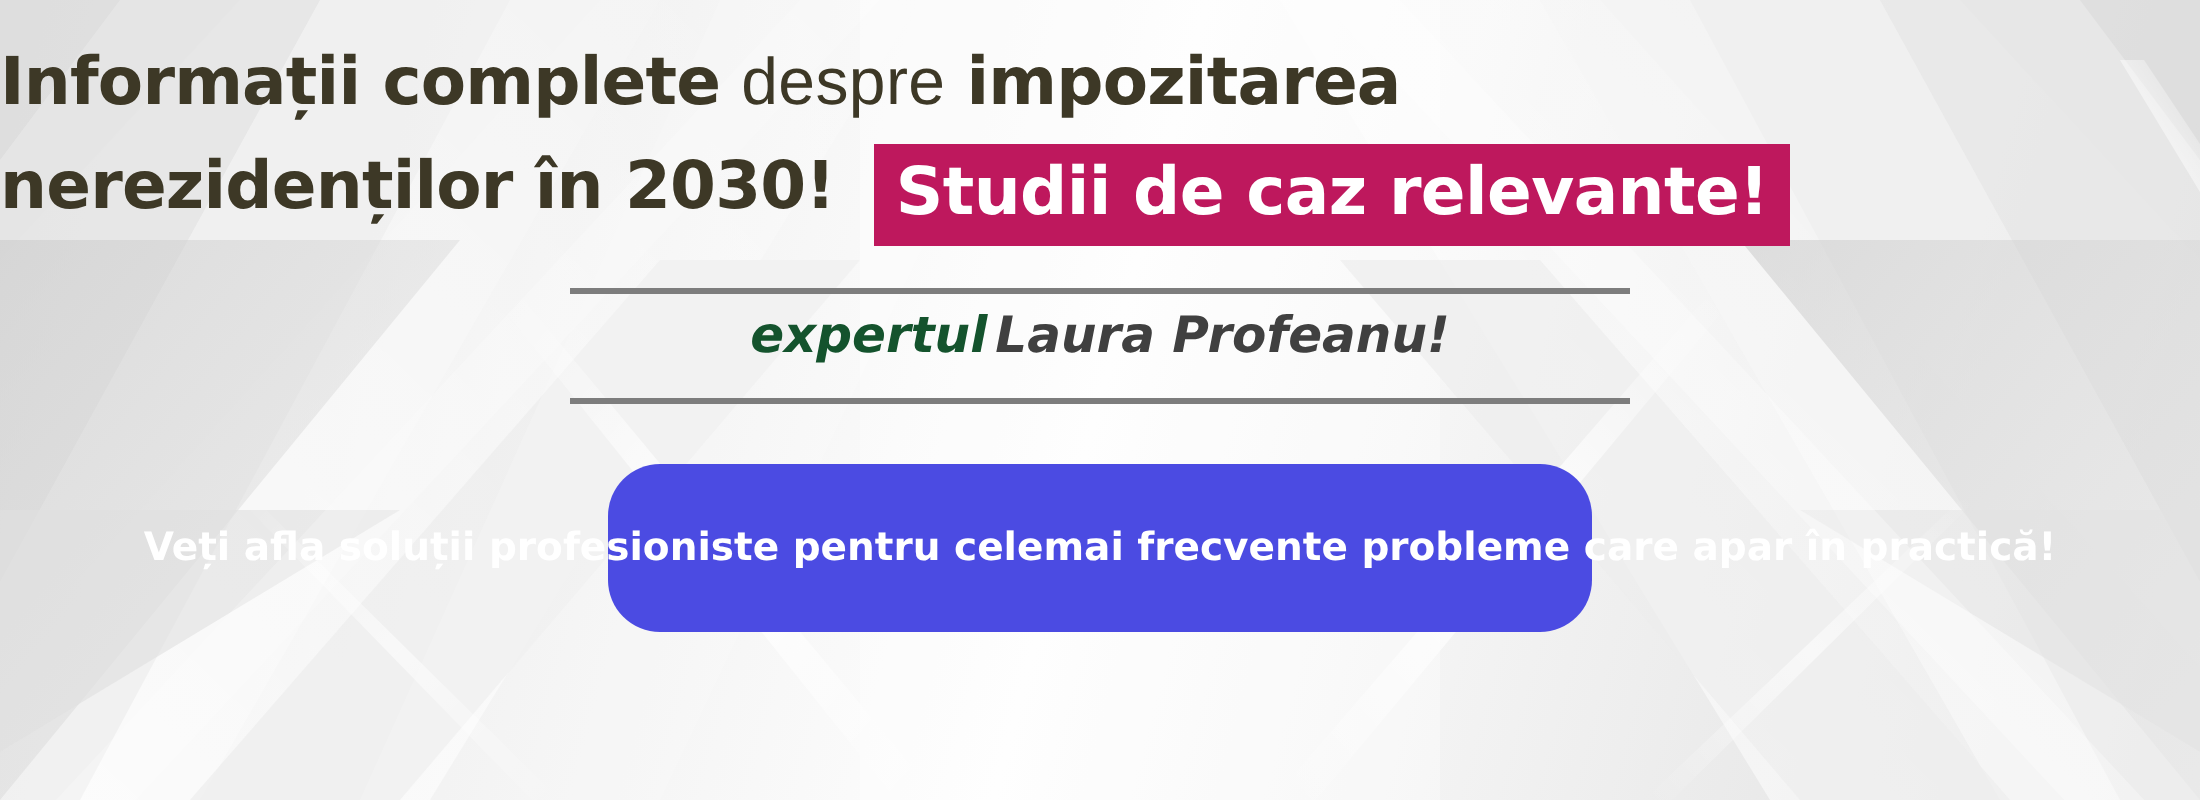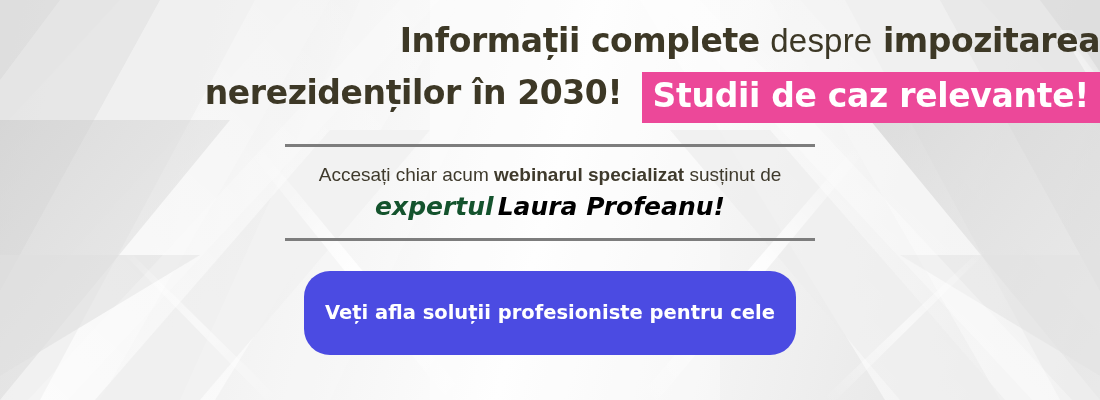--- a/index.html
+++ b/index.html
@@ -41,21 +41,21 @@
   .content {
     position: absolute;
     inset: 0;
     display: flex;
     flex-direction: column;
     align-items: center;
   }
 
   .headline {
     width: 100%;
-    text-align: right;
+    text-align: left;
     color: #3d3826;
     margin-top: 22px;
     line-height: 1.18;
   }
   .hl-line {
     display: block;
     white-space: nowrap;
   }
   .hl-line.l1 { font-size: 33px; }
   .hl-line.l2 { font-size: 33px; margin-top: 8px; }
@@ -65,21 +65,21 @@
     font-family: "DejaVu Sans", sans-serif;
     letter-spacing: -0.4px;
   }
   .hl-regular {
     font-weight: normal;
     font-family: "Liberation Sans", sans-serif;
     letter-spacing: 0.2px;
   }
   .hl-highlight {
     display: inline-block;
-    background: #ec4899;
+    background: #be185d;
     color: #ffffff;
     font-weight: bold;
     font-family: "DejaVu Sans", sans-serif;
     letter-spacing: -0.3px;
     padding: 5px 11px 7px 11px;
     margin-left: 9px;
     vertical-align: baseline;
     position: relative;
     top: 3px;
   }
@@ -113,21 +113,21 @@
     font-weight: bold;
     margin-top: 6px;
     margin-bottom: 17px;
     white-space: nowrap;
   }
   .sub-expert {
     color: #14532d;
     font-family: "DejaVu Sans", sans-serif;
   }
   .sub-name {
-    color: #000000;
+    color: #404040;
     font-family: "DejaVu Sans", sans-serif;
     margin-left: 4px;
   }
 
   
   .cta {
     margin-top: 30px;
     width: 492px;
     height: 84px;
     background: #4b4be2;
@@ -215,29 +215,25 @@
         <span class="hl-strong">impozitarea</span>
       </span>
       <span class="hl-line l2">
         <span class="hl-strong">nerezidenților în 2030!</span>
         <span class="hl-highlight">Studii de caz relevante!</span>
       </span>
     </div>
 
     <div class="subtitle-block">
       <hr class="rule">
-      <div class="sub-line-1">
-        <span>Accesați chiar acum</span>
-        <span class="sub-b">webinarul specializat</span>
-        <span>susținut de</span>
-      </div>
       <div class="sub-line-2">
         <span class="sub-expert">expertul</span><span class="sub-name">Laura Profeanu!</span>
       </div>
       <hr class="rule">
     </div>
 
     <button class="cta">
       <span class="cta-line">Veți afla soluții profesioniste pentru cele</span>
+      <span class="cta-line">mai frecvente probleme care apar în practică!</span>
     </button>
 
   </div>
 </div>
 
 </body></html>

